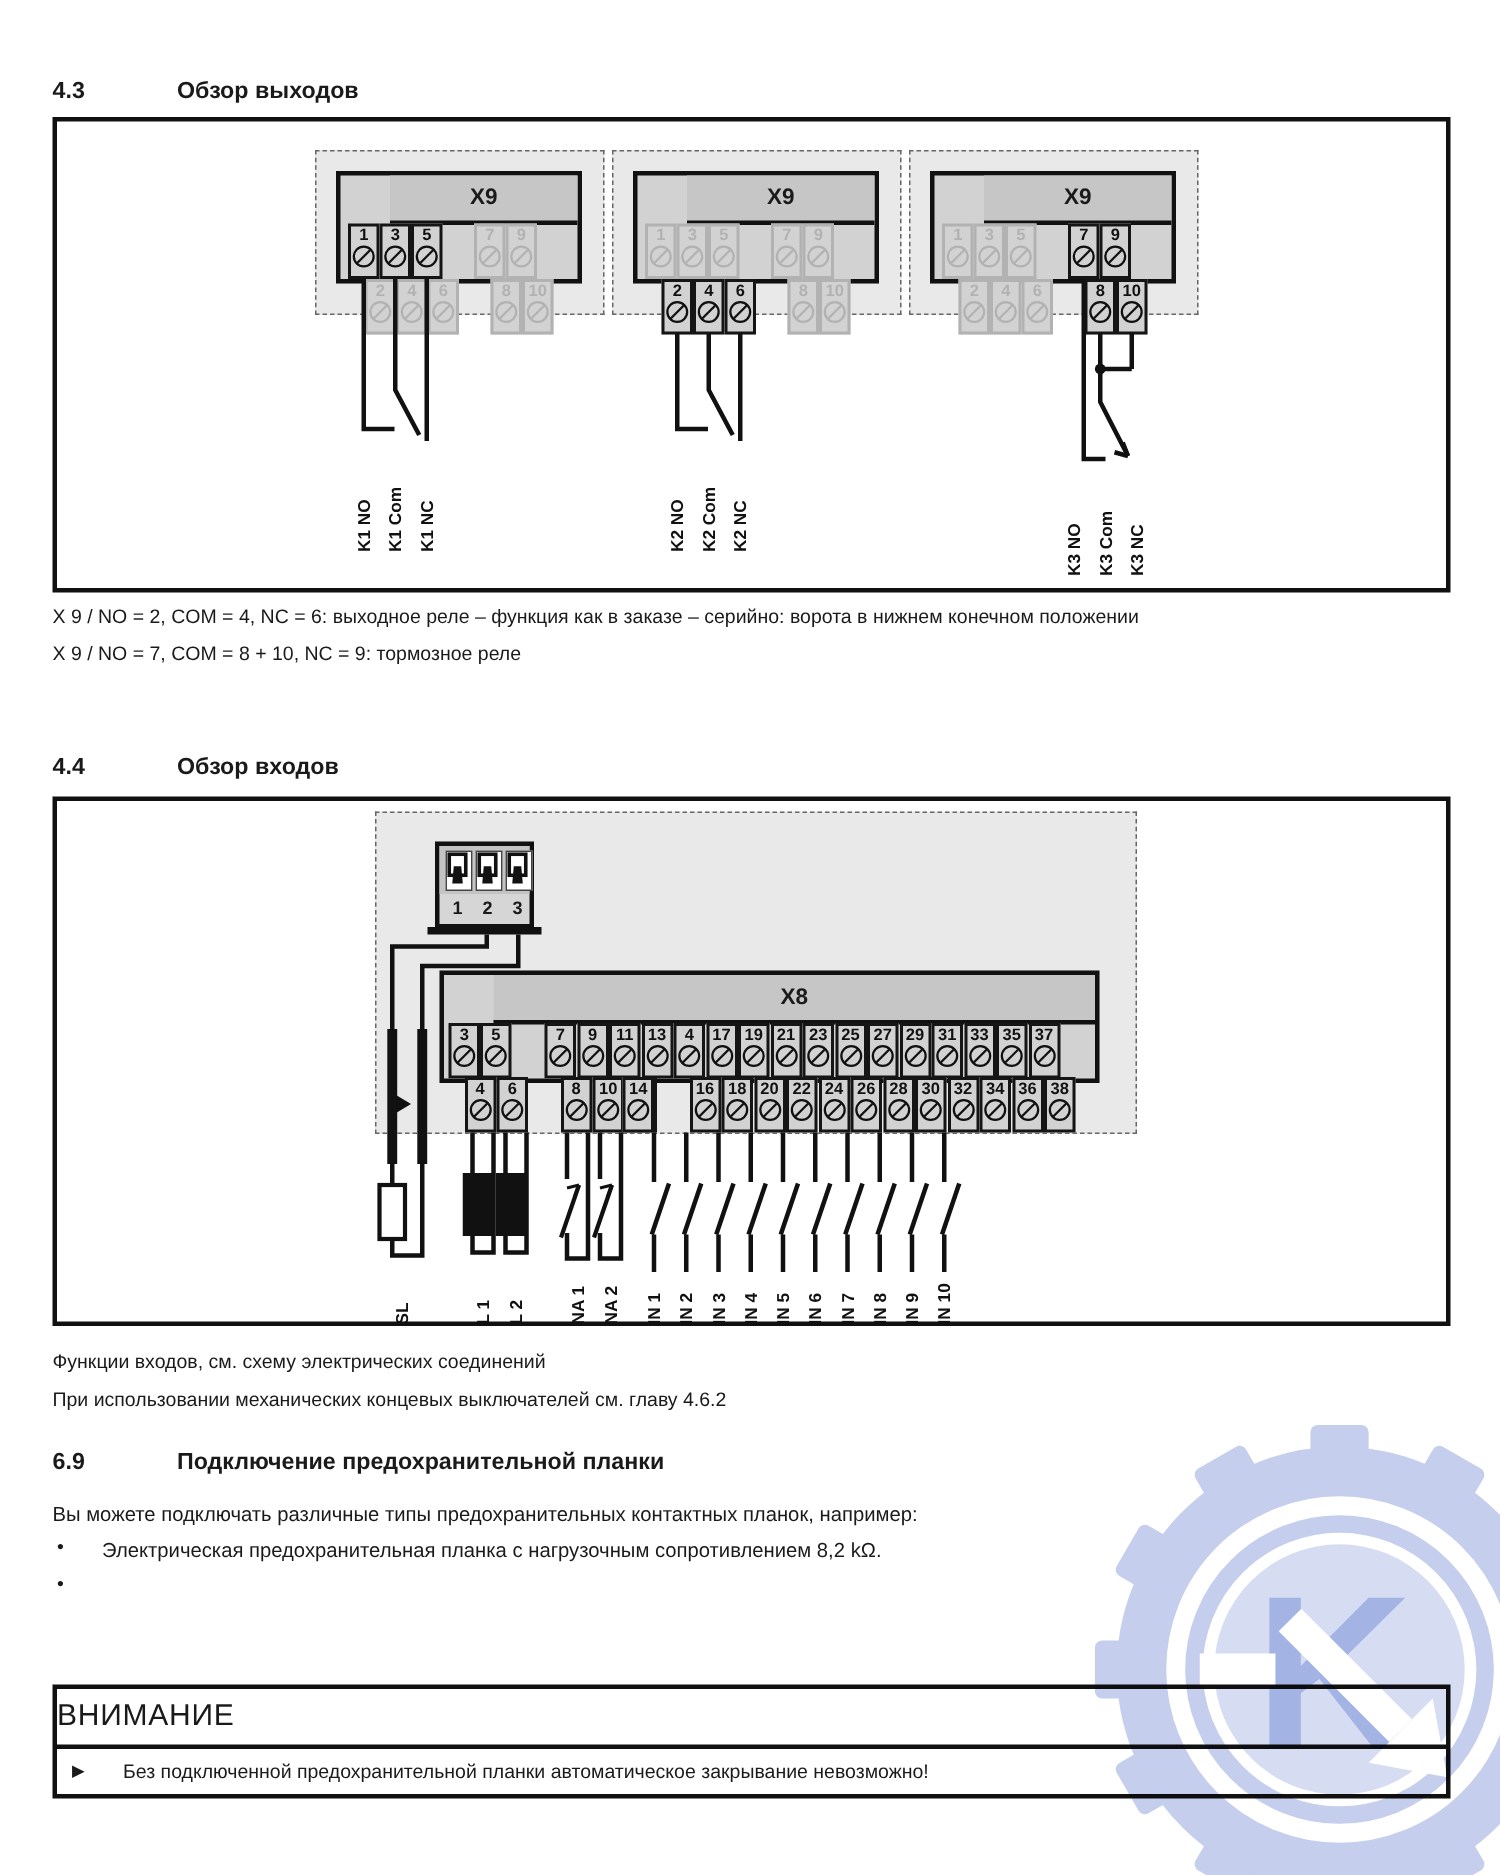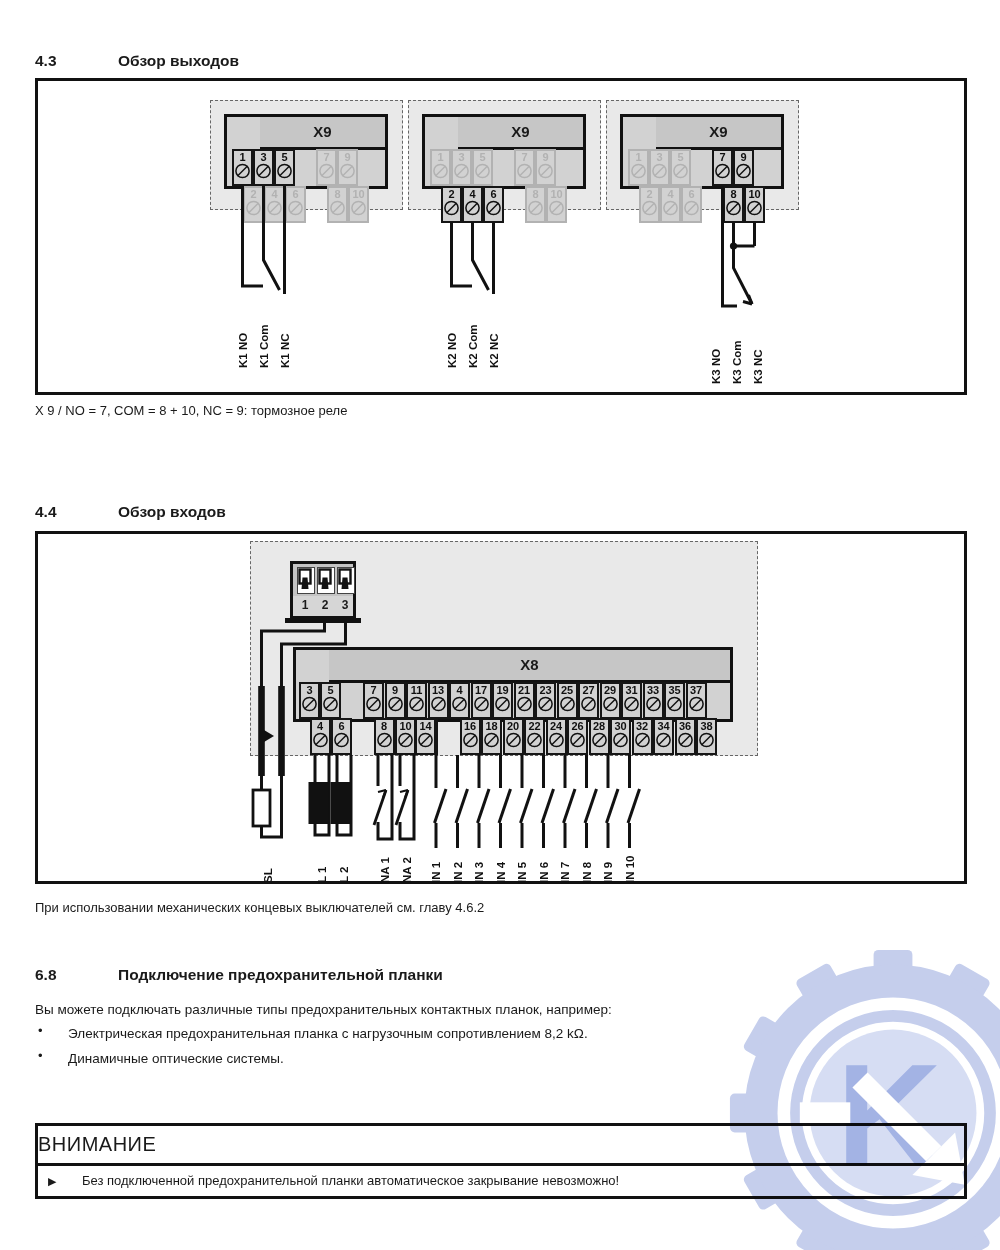--- a/index.html
+++ b/index.html
@@ -204,20 +204,21 @@
           <path d="M146,204 L142.5,195" fill="none" stroke="#111" stroke-width="3"></path>
           <circle cx="127.5" cy="146" r="3.6" fill="#111"></circle>
           <text transform="translate(110 284) rotate(-90)" x="0" y="4" font-family="Liberation Sans, sans-serif" font-size="11.5" font-weight="bold" fill="#111">K3 NO</text>
           <text transform="translate(131 284) rotate(-90)" x="0" y="4" font-family="Liberation Sans, sans-serif" font-size="11.5" font-weight="bold" fill="#111">K3 Com</text>
           <text transform="translate(152 284) rotate(-90)" x="0" y="4" font-family="Liberation Sans, sans-serif" font-size="11.5" font-weight="bold" fill="#111">K3 NC</text>
         </svg>
       </div>
     </div>
 
   <div class="abs note" style="left:35px;top:398px;width:930px">
+    <div>X 9 / NO = 2, COM = 4, NC = 6: выходное реле – функция как в заказе – серийно: ворота в нижнем конечном положении</div>
     <div>X 9 / NO = 7, COM = 8 + 10, NC = 9: тормозное реле</div>
   </div>
 
   <div class="abs sec-num" style="left:35px;top:503px">4.4</div>
   <div class="abs sec-title" style="left:118px;top:503px">Обзор входов</div>
 
   <div class="fig" id="fig-inputs" style="left:35px;top:531px;width:932px;height:353px">
       <div class="panel" style="left:212px;top:7px;width:508px;height:215px"></div>
       <div class="conn" style="left:252px;top:27px;width:66px;height:58px">
         <div class="conn-top">
@@ -451,32 +452,32 @@
         <text transform="translate(484 349) rotate(-90)" x="0" y="4" font-family="Liberation Sans, sans-serif" font-size="11.5" font-weight="bold" fill="#111">IN 5</text>
         <text transform="translate(505.5 349) rotate(-90)" x="0" y="4" font-family="Liberation Sans, sans-serif" font-size="11.5" font-weight="bold" fill="#111">IN 6</text>
         <text transform="translate(527 349) rotate(-90)" x="0" y="4" font-family="Liberation Sans, sans-serif" font-size="11.5" font-weight="bold" fill="#111">IN 7</text>
         <text transform="translate(548.5 349) rotate(-90)" x="0" y="4" font-family="Liberation Sans, sans-serif" font-size="11.5" font-weight="bold" fill="#111">IN 8</text>
         <text transform="translate(570 349) rotate(-90)" x="0" y="4" font-family="Liberation Sans, sans-serif" font-size="11.5" font-weight="bold" fill="#111">IN 9</text>
         <text transform="translate(591.5 349) rotate(-90)" x="0" y="4" font-family="Liberation Sans, sans-serif" font-size="11.5" font-weight="bold" fill="#111">IN 10</text>
       </svg>
     </div>
 
   <div class="abs note" style="left:35px;top:895px;width:930px">
+    <div>Функции входов, см. схему электрических соединений</div>
     <div>При использовании механических концевых выключателей см. главу 4.6.2</div>
   </div>
 
-  <div class="abs sec-num" style="left:35px;top:966px">6.8</div>
+  <div class="abs sec-num" style="left:35px;top:966px">6.9</div>
   <div class="abs body-text" style="left:35px;top:998px;width:900px">Вы можете подключать различные типы предохранительных контактных планок, например:</div>
 
   <div class="abs sec-title" style="left:118px;top:966px">Подключение предохранительной планки</div>
 
   <div class="abs bullet-dot" style="left:38px;top:1023px">•</div>
   <div class="abs body-text" style="left:68px;top:1022px;width:880px">Электрическая предохранительная планка с нагрузочным сопротивлением 8,2 kΩ.</div>
   <div class="abs bullet-dot" style="left:38px;top:1048px">•</div>
-  <div class="abs body-text" style="left:68px;top:1047px;width:880px">Динамичные оптические системы.</div>
 
 
   <div class="warn" style="left:35px;top:1123px;width:932px">
     <div class="warn-title">ВНИМАНИЕ</div>
     <div class="warn-item">
       <span class="warn-arrow">▶</span>
       <span>Без подключенной предохранительной планки автоматическое закрывание невозможно!</span>
     </div>
   </div>
 

